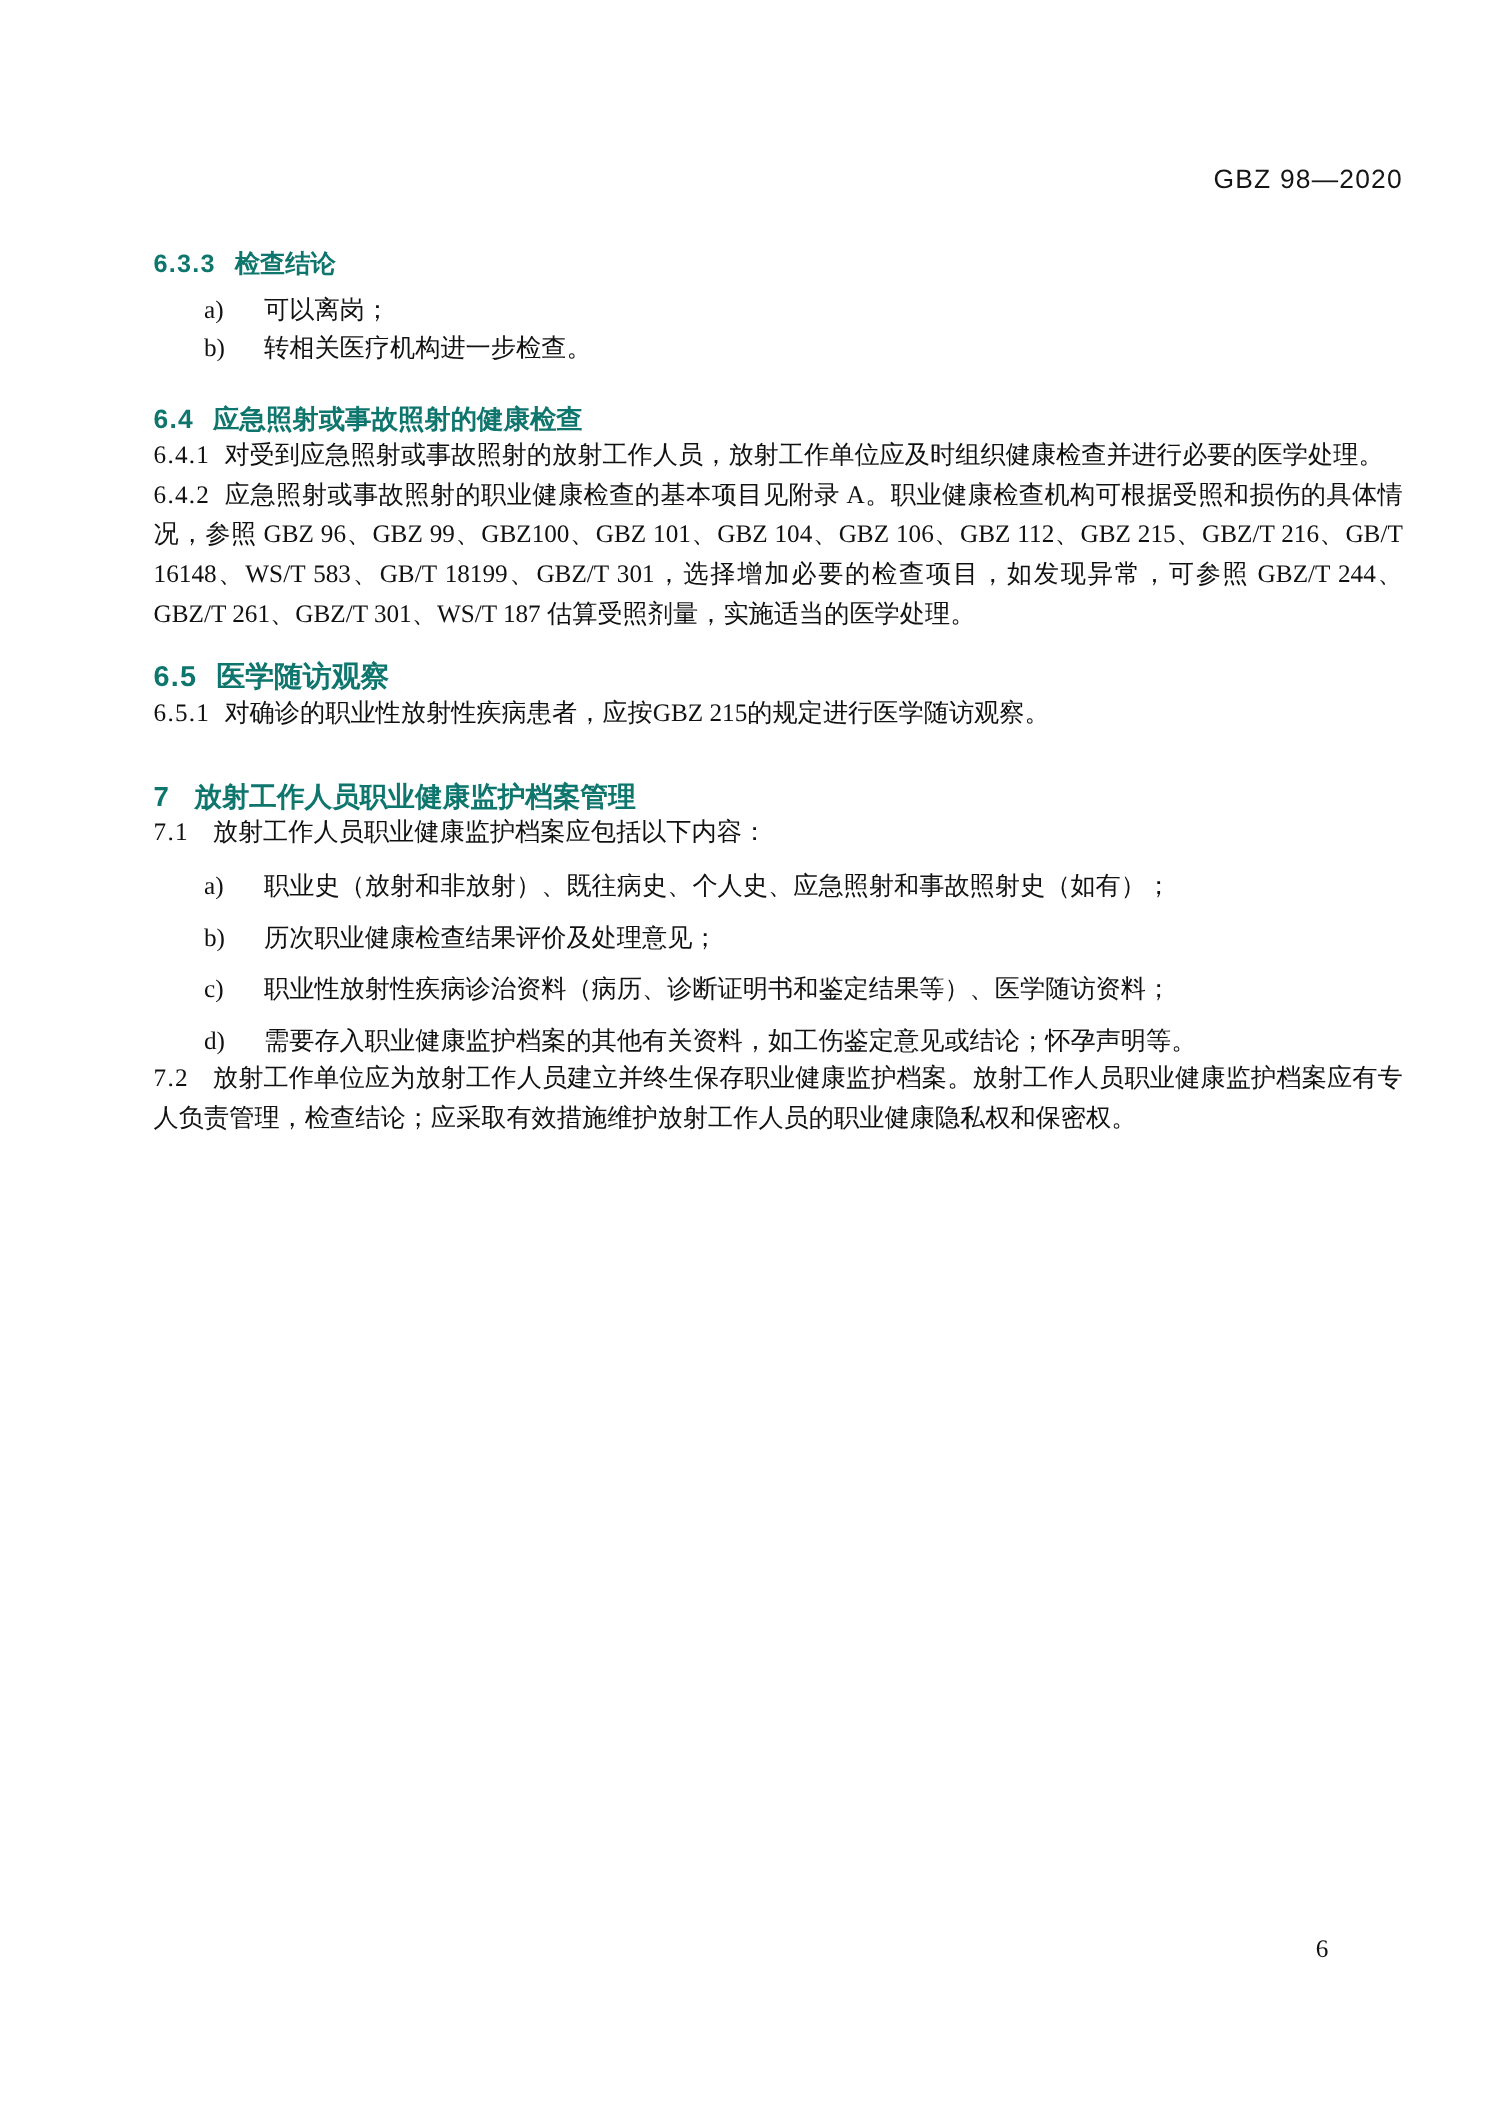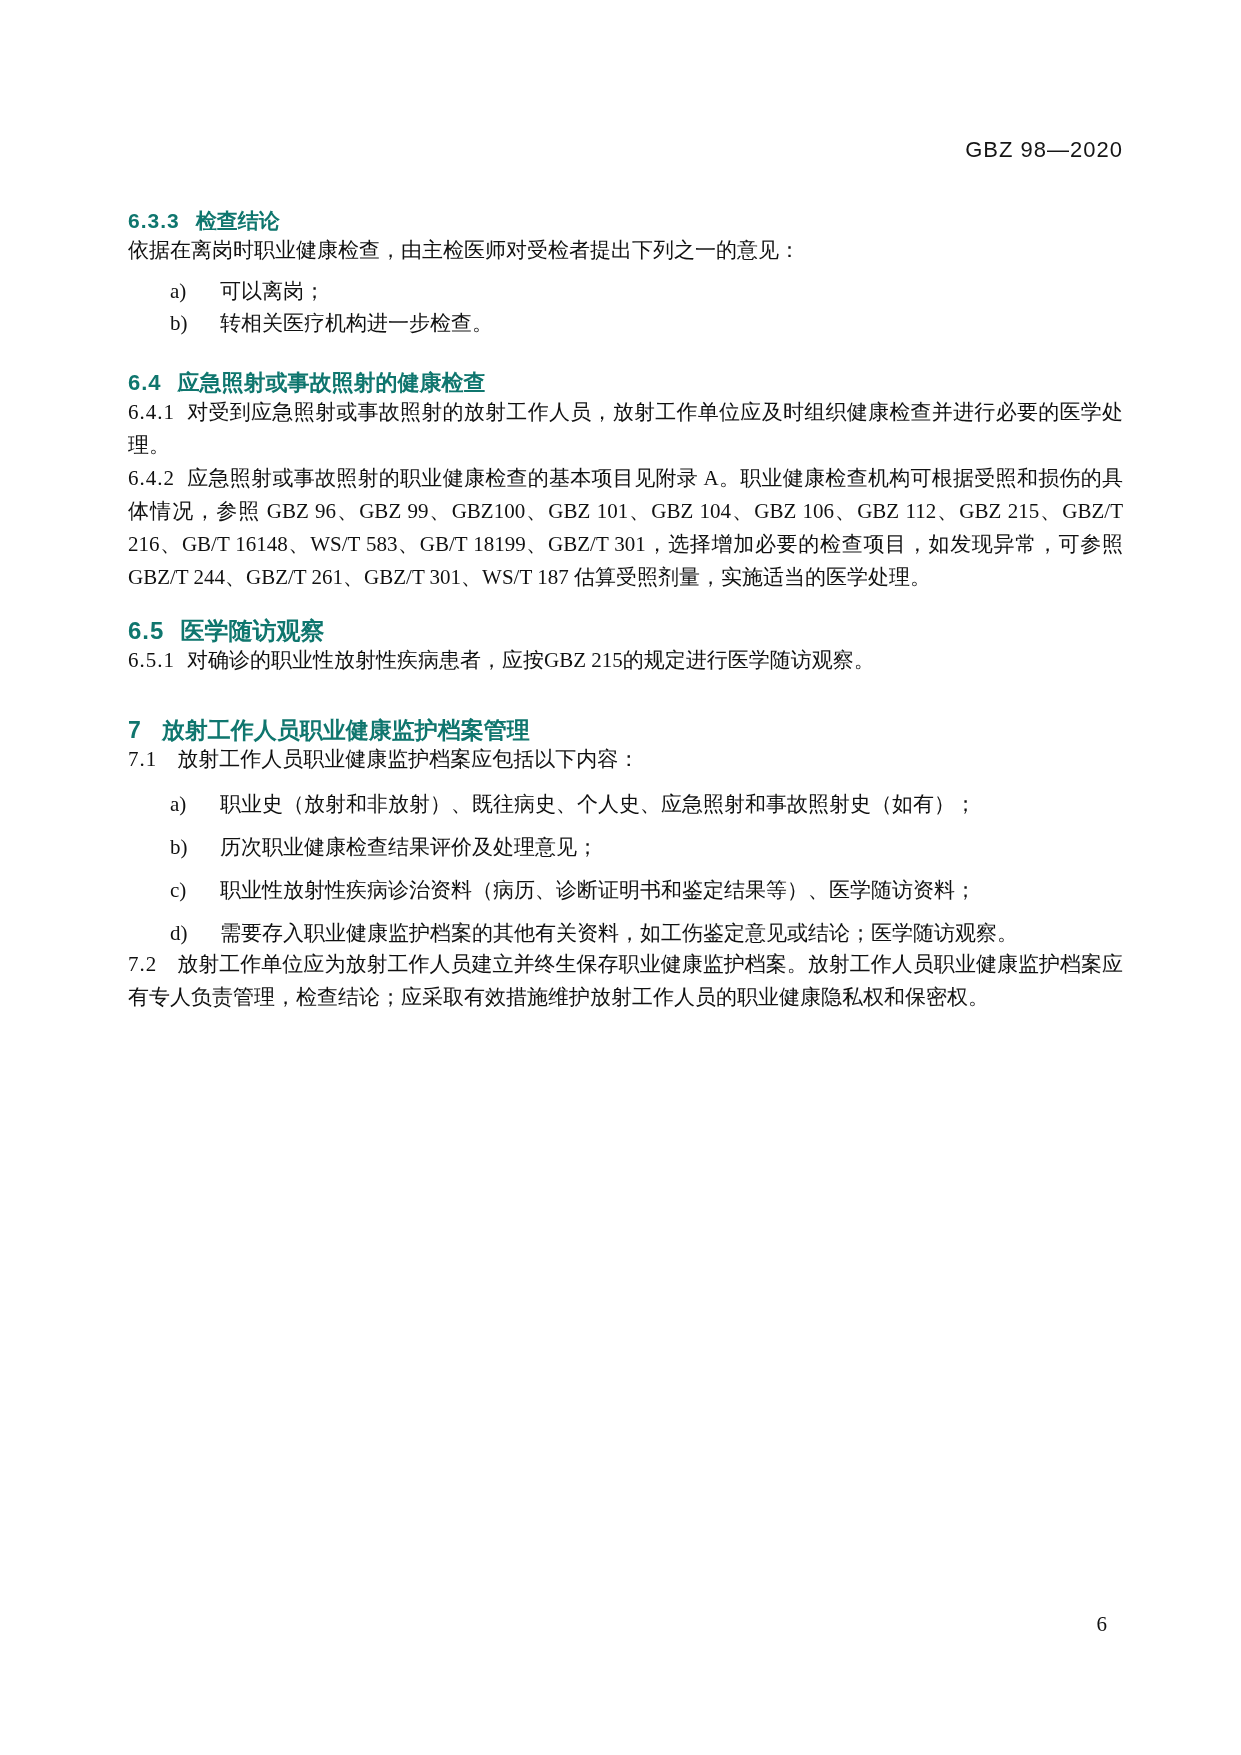--- a/index.html
+++ b/index.html
@@ -12,21 +12,21 @@
     width: 1241px;
     height: 1755px;
     margin: 0 auto;
     background: #ffffff;
     color: #111111;
     font-family: "Liberation Serif", serif;
     font-size: 21px;
     overflow: hidden;
   }
   .content {
-    padding: 138px 118px 0 128px;
+    padding: 138px 72px 0 128px;
   }
   .doc-header {
     text-align: right;
     font-family: "Liberation Sans", sans-serif;
     font-size: 22px;
     letter-spacing: 1px;
     color: #151515;
     line-height: 24px;
   }
   h2, h3, h4 {
@@ -92,21 +92,20 @@
 
 <div class="page">
   <div class="content">
 
     <div class="doc-header">GBZ 98—2020</div>
 
     <h4 class="h-633">
       <span class="hnum">6.3.3</span><span class="htitle">检查结论</span>
     </h4>
 
-    <p class="para p-intro">依据在离岗时职业健康检查，由主检医师对受检者提出下列之一的意见：</p>
 
     <div class="list list-tight">
       <div class="li">
         <span class="marker">a)</span>
         <span>可以离岗；</span>
       </div>
       <div class="li">
         <span class="marker">b)</span>
         <span>转相关医疗机构进一步检查。</span>
       </div>
@@ -149,21 +148,21 @@
       <div class="li">
         <span class="marker">b)</span>
         <span>历次职业健康检查结果评价及处理意见；</span>
       </div>
       <div class="li">
         <span class="marker">c)</span>
         <span>职业性放射性疾病诊治资料（病历、诊断证明书和鉴定结果等）、医学随访资料；</span>
       </div>
       <div class="li">
         <span class="marker">d)</span>
-        <span>需要存入职业健康监护档案的其他有关资料，如工伤鉴定意见或结论；医学随访观察。</span>
+        <span>需要存入职业健康监护档案的其他有关资料，如工伤鉴定意见或结论；怀孕声明等。</span>
       </div>
     </div>
 
     <p class="para p-72">
       <span class="cnum wide">7.2</span><span>放射工作单位应为放射工作人员建立并终生保存职业健康监护档案。放射工作人员职业健康监护档案应有专人负责管理，检查结论；应采取有效措施维护放射工作人员的职业健康隐私权和保密权。</span>
     </p>
 
 
   </div>
 

